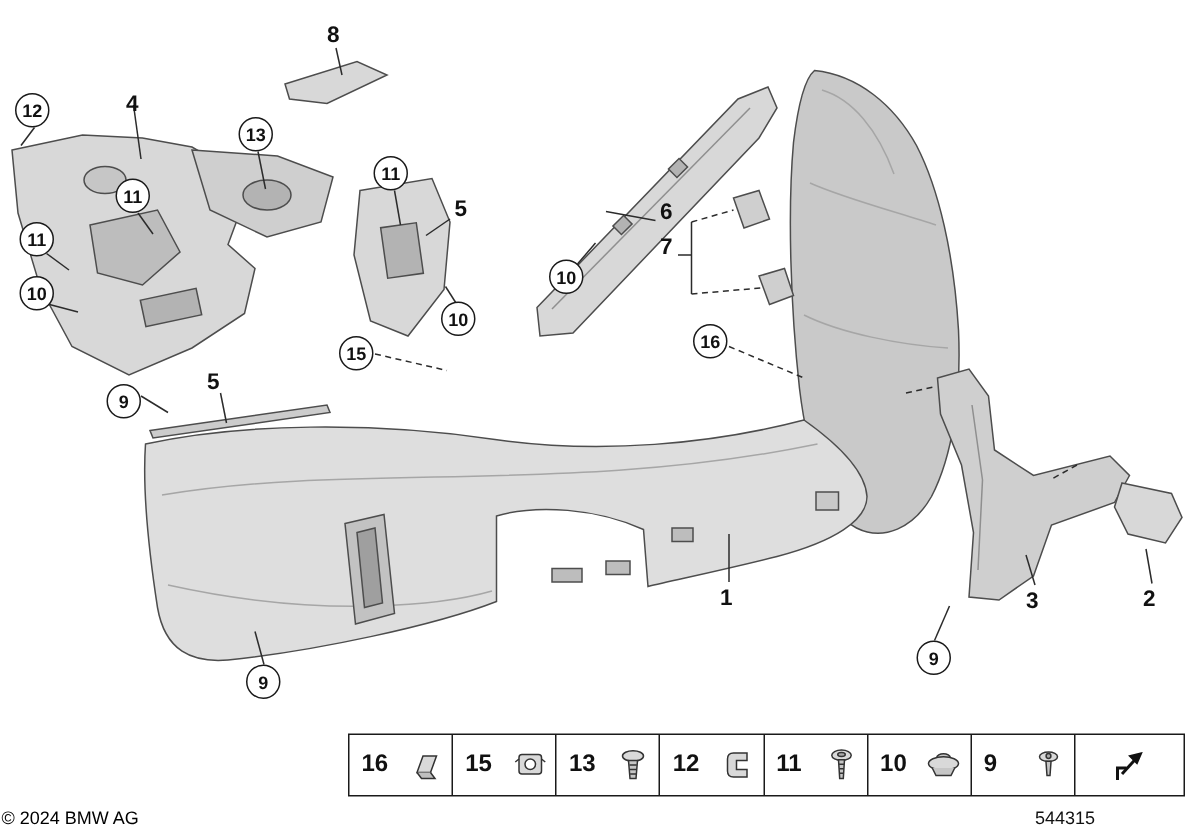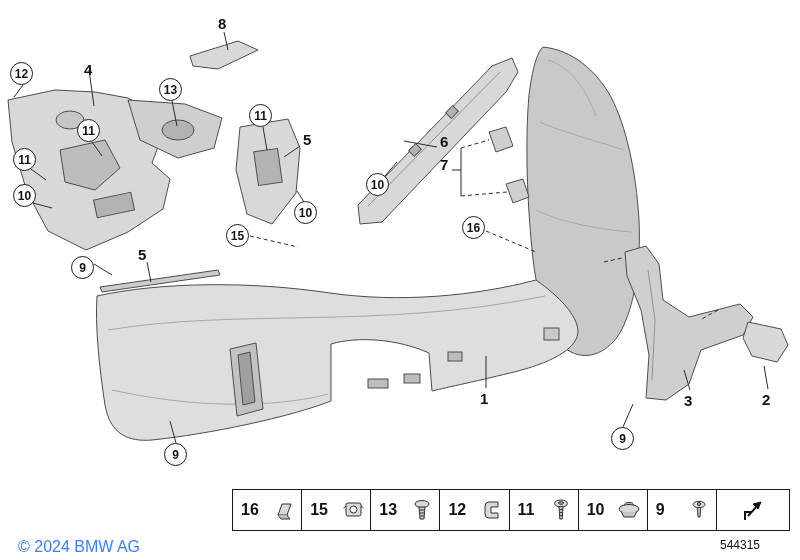--- a/index.html
+++ b/index.html
@@ -8,22 +8,22 @@
   .co{position:absolute;width:23px;height:23px;border:1.6px solid #1a1a1a;border-radius:50%;
       background:#ffffff;display:flex;align-items:center;justify-content:center;
       font-size:12px;font-weight:bold;color:#111;box-sizing:border-box;z-index:5;cursor:pointer;}
   .cn{position:absolute;font-size:15px;font-weight:bold;color:#111;z-index:5;cursor:pointer;}
   .legend{position:absolute;left:232px;top:489px;width:558px;height:42px;border:1.6px solid #1a1a1a;
           display:flex;background:#ffffff;box-sizing:border-box;z-index:4;}
   .lcell{flex:1;border-right:1.4px solid #1a1a1a;display:flex;align-items:center;
          justify-content:space-between;padding:0 5px 0 8px;min-width:0;}
   .lsym{flex:0 0 72px;display:flex;align-items:center;justify-content:center;}
   .lnum{font-size:16px;font-weight:bold;color:#111;}
-  .footer-copy{position:absolute;left:18px;top:538px;font-size:16px;color:#3b82f6;}
-  .diagram-no{position:absolute;left:690px;top:538px;width:100px;text-align:center;font-size:12px;color:#111;}
+  .footer-copy{position:absolute;left:1px;top:538px;font-size:12px;color:#000000;}
+  .diagram-no{position:absolute;left:690px;top:538px;width:100px;text-align:left;font-size:12px;color:#111;}
 </style>
 </head>
 <body>
 
 <div class="stage">
 
   <svg class="art" width="800" height="560" viewBox="0 0 800 560">
     <g stroke="#4d4d4d" stroke-width="1">
 
       <path fill="#c9c9c9" d="M543,47 C572,50 596,70 611,97 C626,126 636,170 639,220 C641,264 635,304 621,331 C609,352 589,361 571,352 C553,343 539,309 533,259 C527,205 525,140 529,95 C532,70 537,52 543,47 Z"></path>

